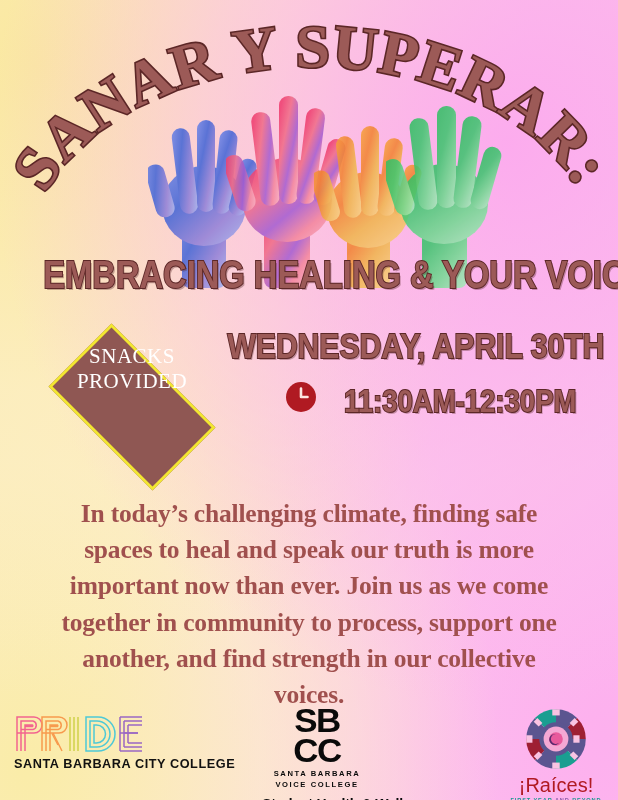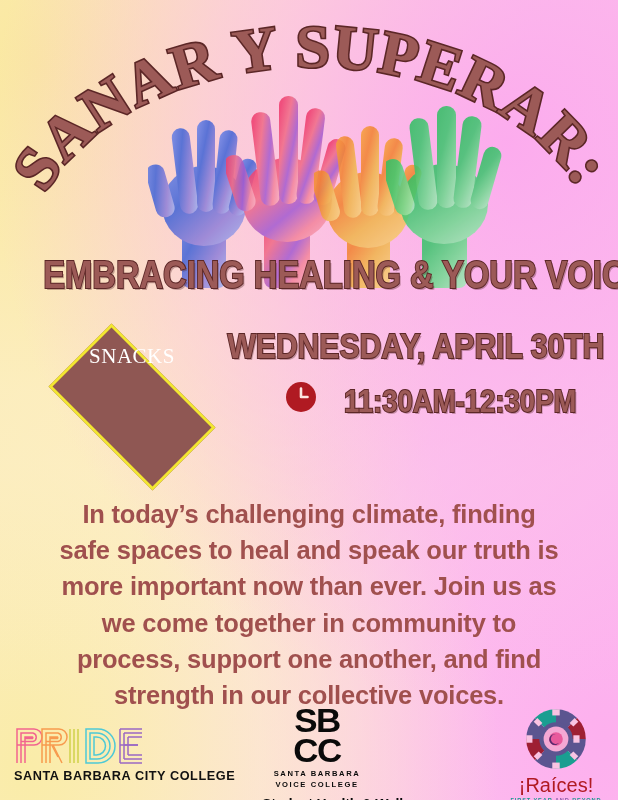--- a/index.html
+++ b/index.html
@@ -83,31 +83,31 @@
     align-items:center;justify-content:flex-start;
     font-family:"Liberation Serif",serif;
     color:#fff;font-size:21px;line-height:1.18;text-align:center;
     letter-spacing:.5px;
   }
 
   
   .body-copy{
     position:absolute;left:54px;top:496px;width:510px;
     text-align:center;
-    font-family:Liberation Sans, sans-serif;
+    font-family:Liberation Serif, serif;
     font-weight:bold;
     font-size:25.5px;line-height:1.42;
     color:#a0504e;
     letter-spacing:-.2px;
   }
 
   
   .logos{position:absolute;left:0;top:706px;width:618px;height:94px;}
 
-  .logo-pride{position:absolute;left:14px;top:20px;width:160px;}
+  .logo-pride{position:absolute;left:14px;top:8px;width:160px;}
   .pride-word{display:block;width:150px;height:40px;}
   .pride-sub{
     font-family:"Liberation Sans Narrow","Liberation Sans",sans-serif;
     font-weight:bold;font-size:13.5px;color:#111;
     letter-spacing:.6px;margin-top:2px;transform:scaleX(.94);
     transform-origin:left center;white-space:nowrap;
   }
 
   .logo-sbcc{position:absolute;left:262px;top:0;width:110px;text-align:center;}
   .sbcc-mark{
@@ -261,20 +261,21 @@
       </svg>
     </span>
     <span class="info-text disp">11:30AM-12:30PM</span>
   </div>
 
 
   <div class="diamond-wrap">
     <div class="diamond"></div>
     <div class="diamond-text">
       <span>SNACKS</span>
+      <span>PROVIDED</span>
     </div>
   </div>
 
   <div class="body-copy">In today’s challenging climate, finding safe spaces to heal and speak our truth is more important now than ever. Join us as we come together in community to process, support one another, and find strength in our collective voices.</div>
 
   <div class="logos">
 
     <div class="logo-pride">
       <svg class="pride-word" viewBox="0 0 150 40" xmlns="http://www.w3.org/2000/svg">
         <g fill="none" stroke-width="1.5">

